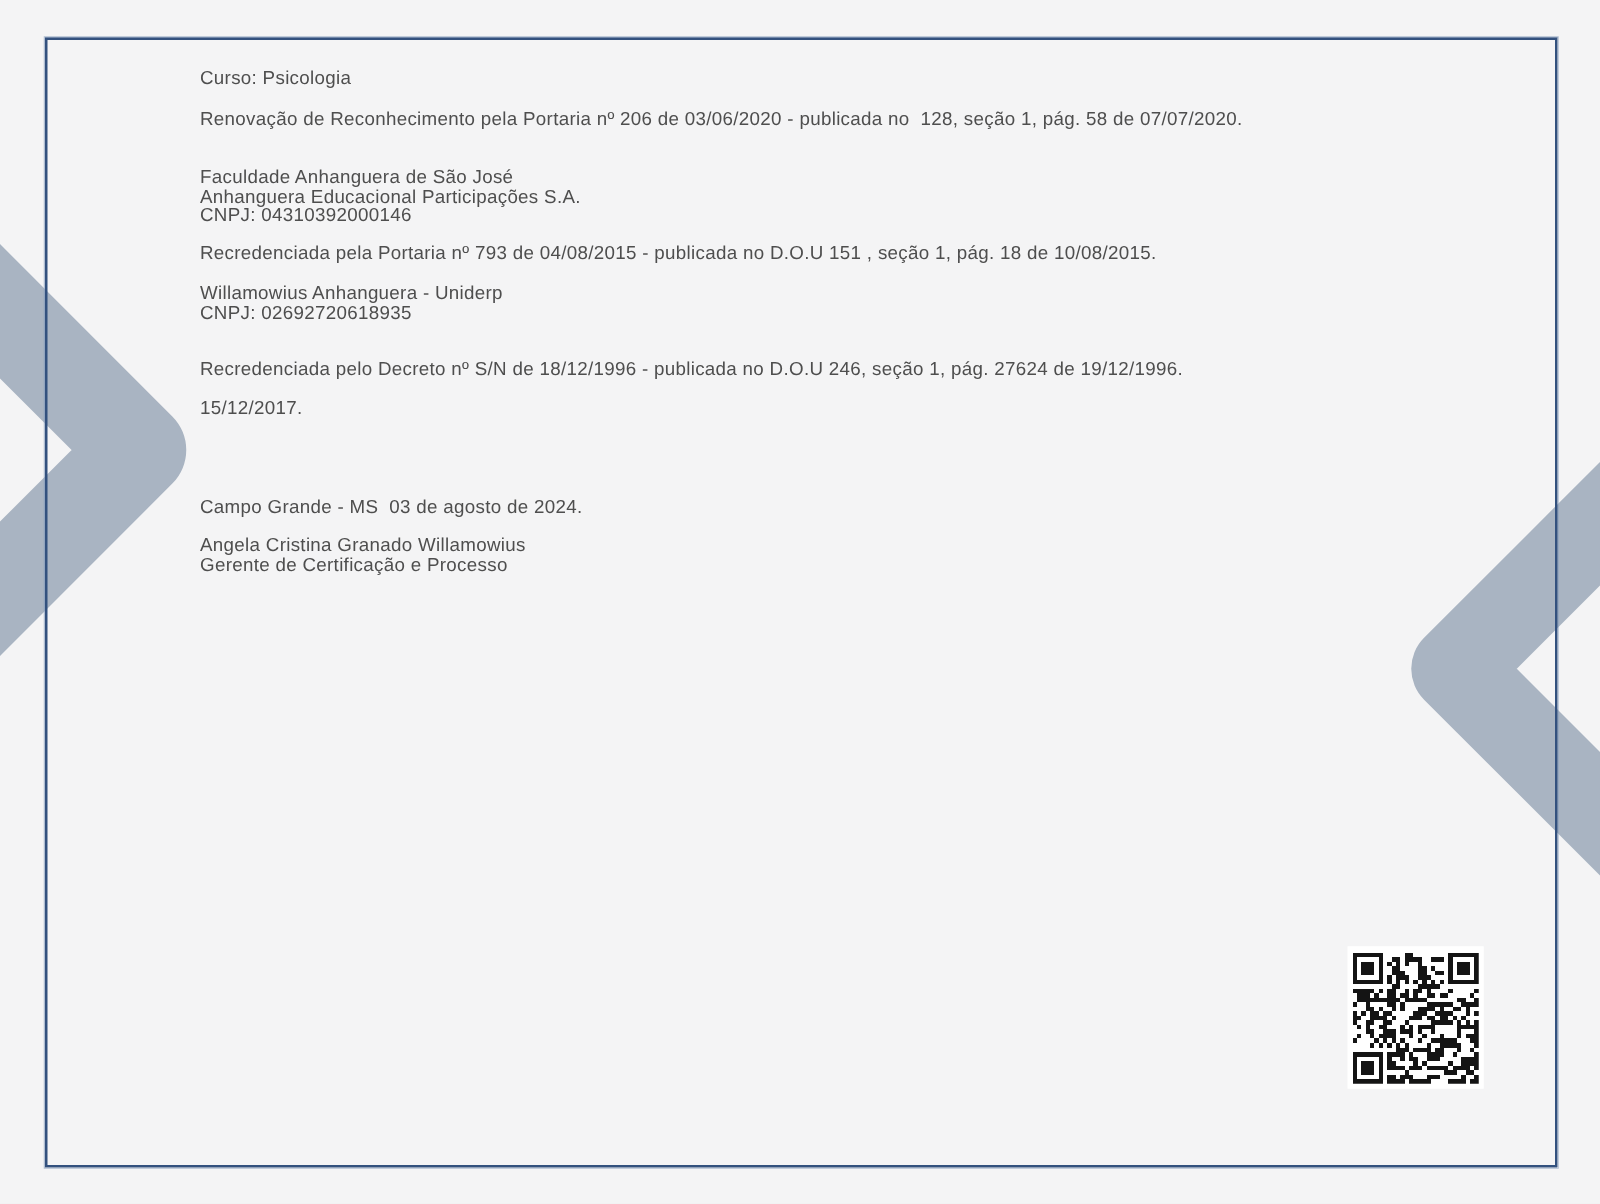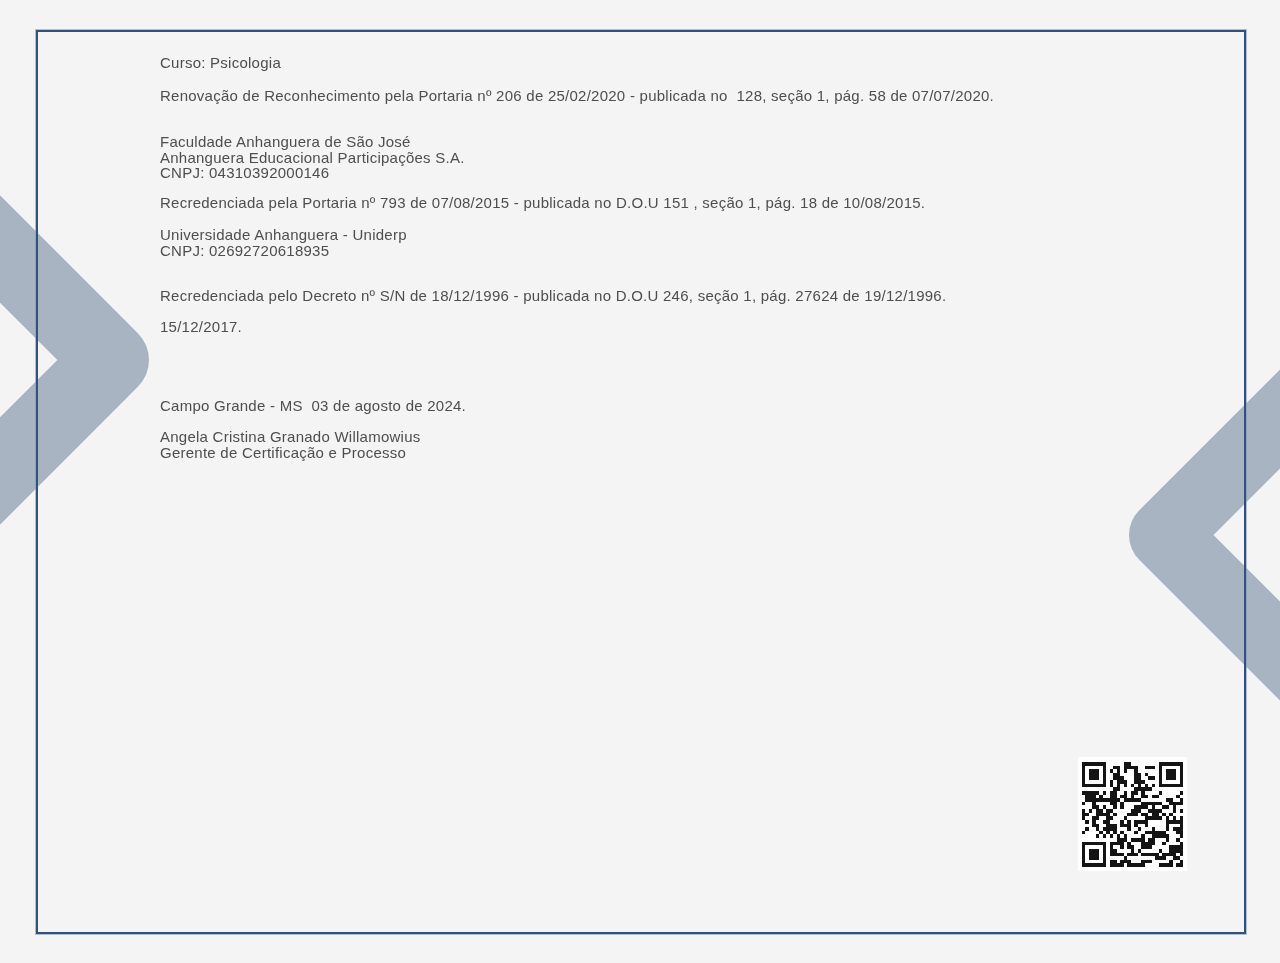--- a/index.html
+++ b/index.html
@@ -56,35 +56,35 @@
 
   <div class="frame"></div>
 
   <main>
 
     <div class="tblock b-curso">
       <div class="line">Curso: Psicologia</div>
     </div>
 
     <div class="tblock b-renovacao">
-      <div class="line">Renovação de Reconhecimento pela Portaria nº 206 de 25/02/2020 - publicada no  128, seção 1, pág. 58 de 07/07/2020.</div>
+      <div class="line">Renovação de Reconhecimento pela Portaria nº 206 de 03/06/2020 - publicada no  128, seção 1, pág. 58 de 07/07/2020.</div>
     </div>
 
     <div class="tblock b-faculdade">
       <div class="line">Faculdade Anhanguera de São José</div>
       <div class="line">Anhanguera Educacional Participações S.A.</div>
       <div class="line">CNPJ: 04310392000146</div>
     </div>
 
     <div class="tblock b-recred1">
-      <div class="line">Recredenciada pela Portaria nº 793 de 07/08/2015 - publicada no D.O.U 151 , seção 1, pág. 18 de 10/08/2015.</div>
+      <div class="line">Recredenciada pela Portaria nº 793 de 04/08/2015 - publicada no D.O.U 151 , seção 1, pág. 18 de 10/08/2015.</div>
     </div>
 
     <div class="tblock b-universidade">
-      <div class="line">Universidade Anhanguera - Uniderp</div>
+      <div class="line">Willamowius Anhanguera - Uniderp</div>
       <div class="line">CNPJ: 02692720618935</div>
     </div>
 
     <div class="tblock b-recred2">
       <div class="line">Recredenciada pelo Decreto nº S/N de 18/12/1996 - publicada no D.O.U 246, seção 1, pág. 27624 de 19/12/1996.</div>
     </div>
 
     <div class="tblock b-diploma">
       <div class="line">15/12/2017.</div>
     </div>

